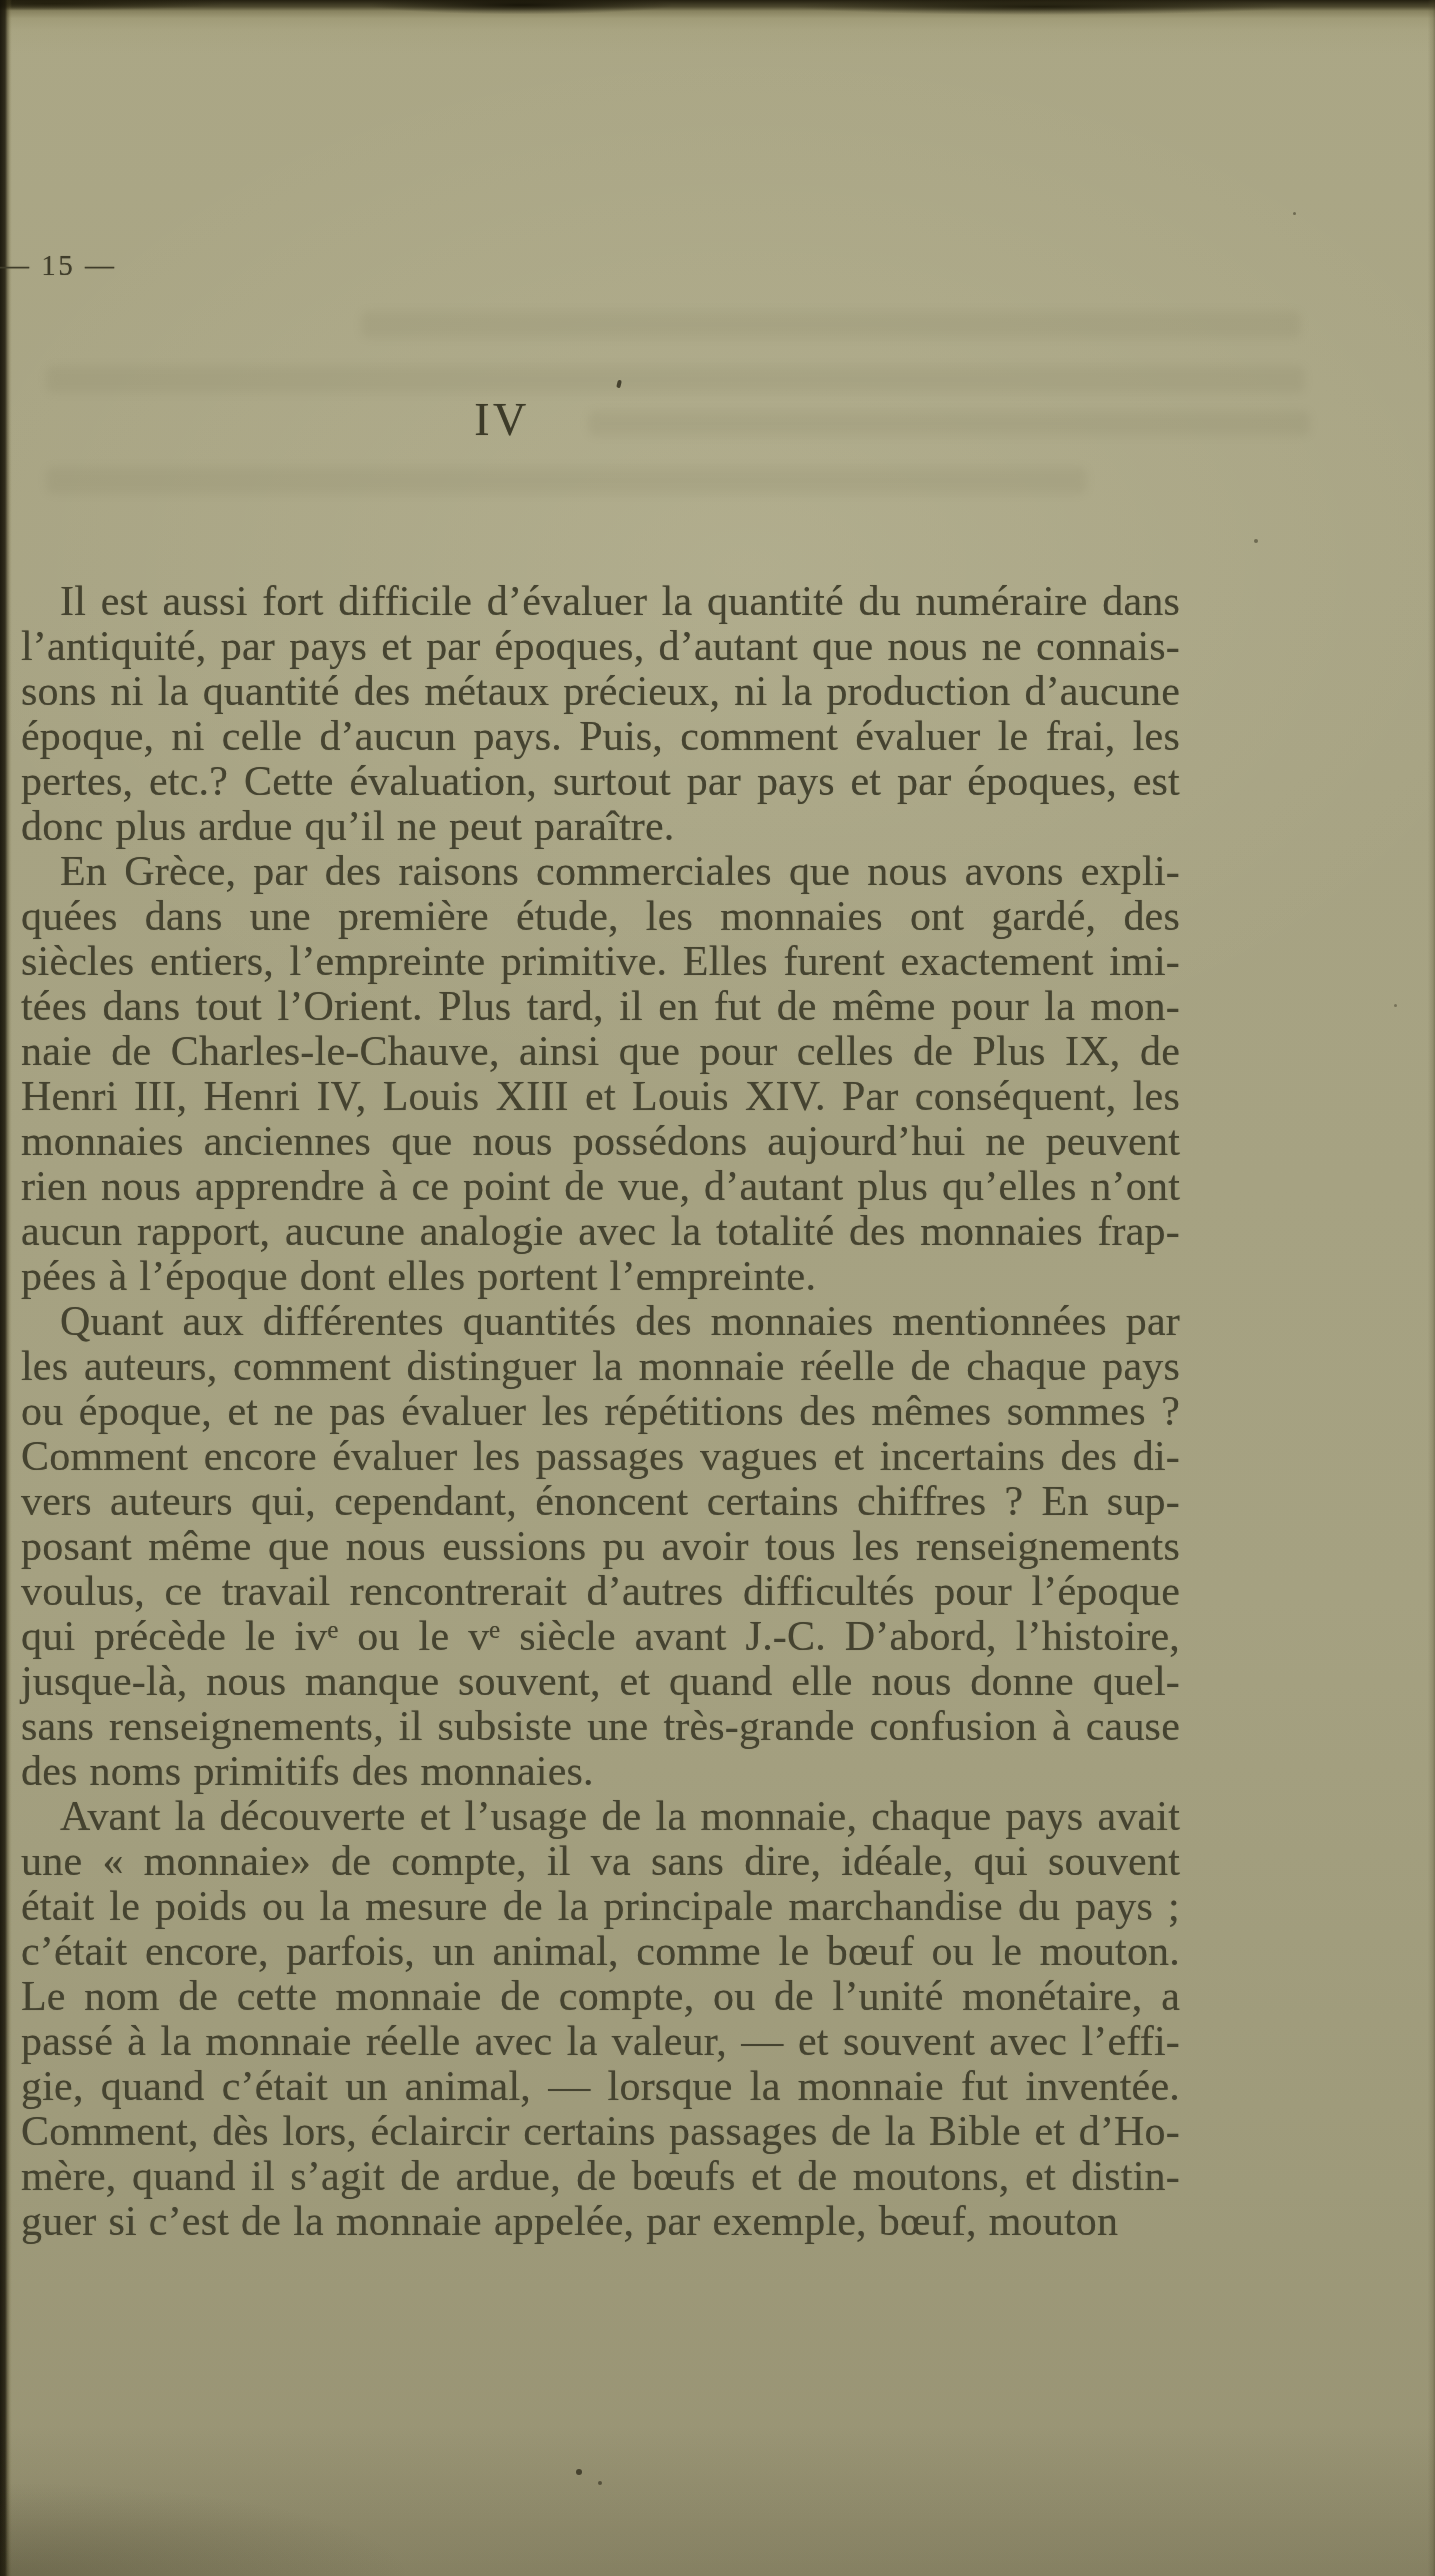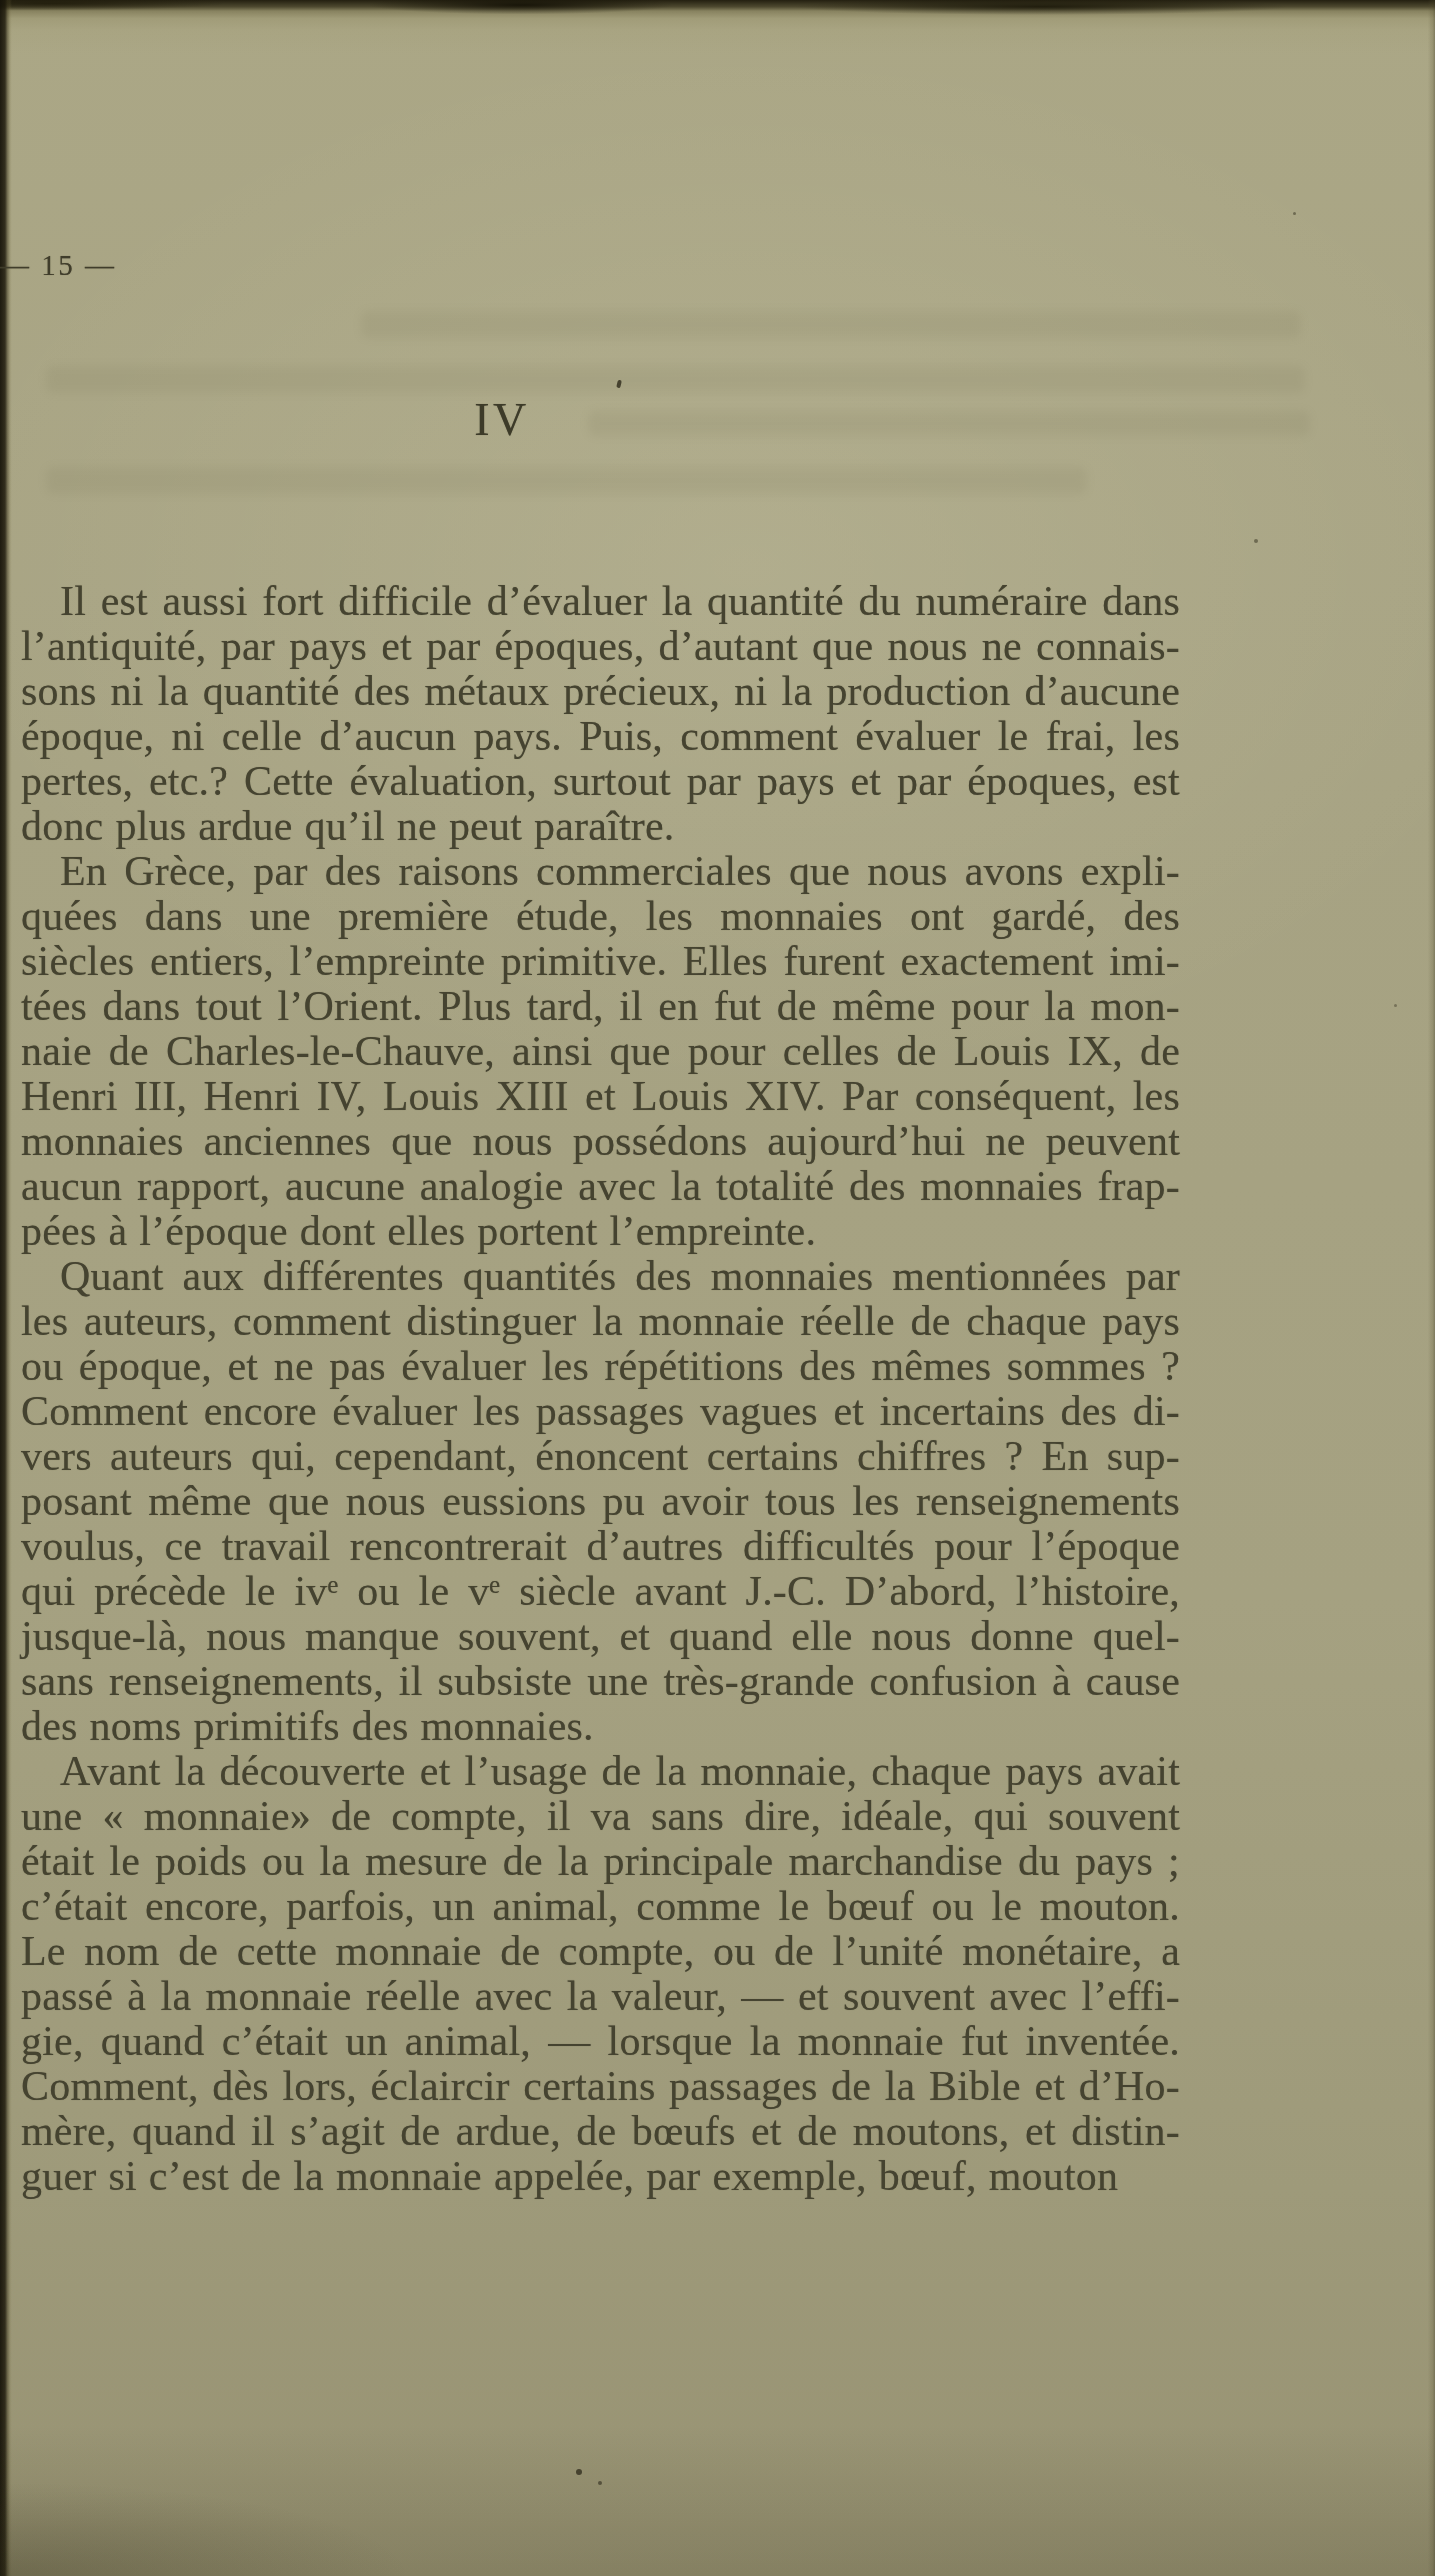--- a/index.html
+++ b/index.html
@@ -120,23 +120,24 @@
         <div class="line">sons ni la quantité des métaux précieux, ni la production d’aucune</div>
         <div class="line">époque, ni celle d’aucun pays. Puis, comment évaluer le frai, les</div>
         <div class="line">pertes, etc.? Cette évaluation, surtout par pays et par époques, est</div>
         <div class="line last">donc plus ardue qu’il ne peut paraître.</div>
       </div>
       <div class="para">
         <div class="line first">En Grèce, par des raisons commerciales que nous avons expli-</div>
         <div class="line">quées dans une première étude, les monnaies ont gardé, des</div>
         <div class="line">siècles entiers, l’empreinte primitive. Elles furent exactement imi-</div>
         <div class="line">tées dans tout l’Orient. Plus tard, il en fut de même pour la mon-</div>
-        <div class="line">naie de Charles-le-Chauve, ainsi que pour celles de Louis IX, de</div>
+        <div class="line">naie de Charles-le-Chauve, ainsi que pour celles de Plus IX, de</div>
         <div class="line">Henri III, Henri IV, Louis XIII et Louis XIV. Par conséquent, les</div>
         <div class="line">monnaies anciennes que nous possédons aujourd’hui ne peuvent</div>
+        <div class="line">rien nous apprendre à ce point de vue, d’autant plus qu’elles n’ont</div>
         <div class="line">aucun rapport, aucune analogie avec la totalité des monnaies frap-</div>
         <div class="line last">pées à l’époque dont elles portent l’empreinte.</div>
       </div>
       <div class="para">
         <div class="line first">Quant aux différentes quantités des monnaies mentionnées par</div>
         <div class="line">les auteurs, comment distinguer la monnaie réelle de chaque pays</div>
         <div class="line">ou époque, et ne pas évaluer les répétitions des mêmes sommes ?</div>
         <div class="line">Comment encore évaluer les passages vagues et incertains des di-</div>
         <div class="line">vers auteurs qui, cependant, énoncent certains chiffres ? En sup-</div>
         <div class="line">posant même que nous eussions pu avoir tous les renseignements</div>

